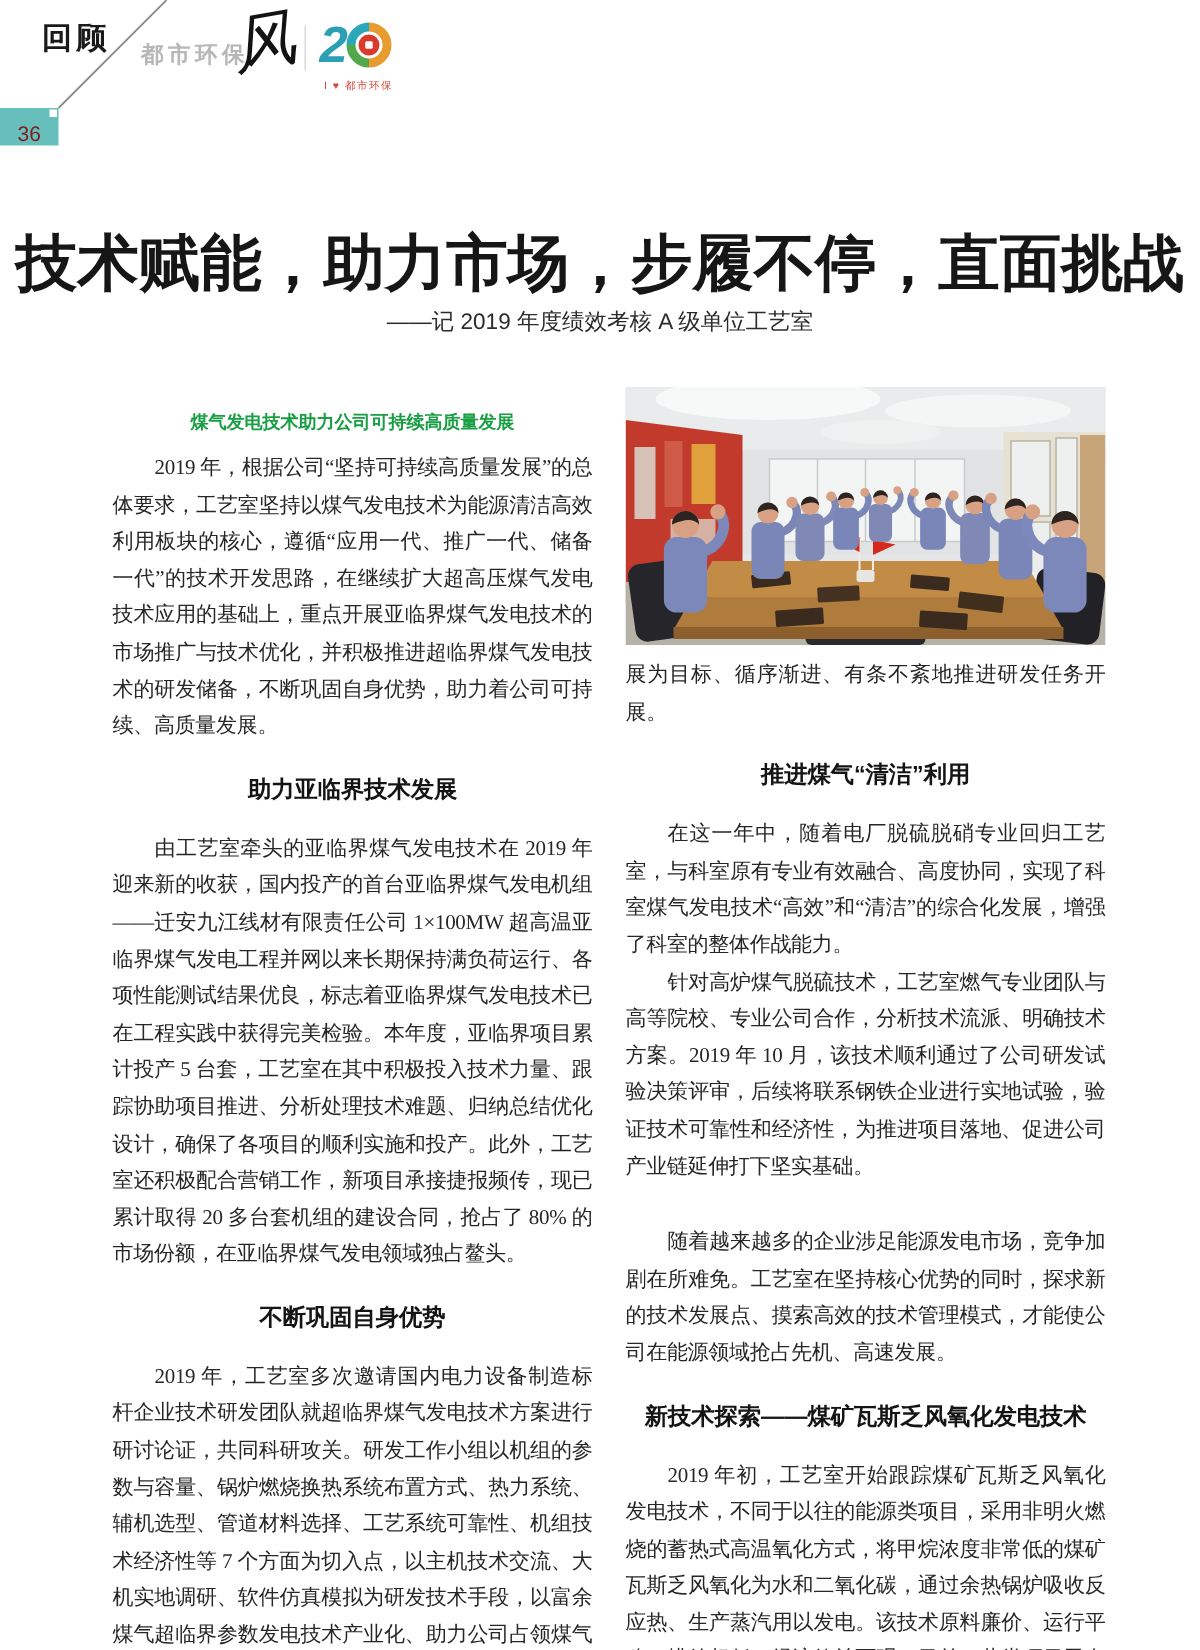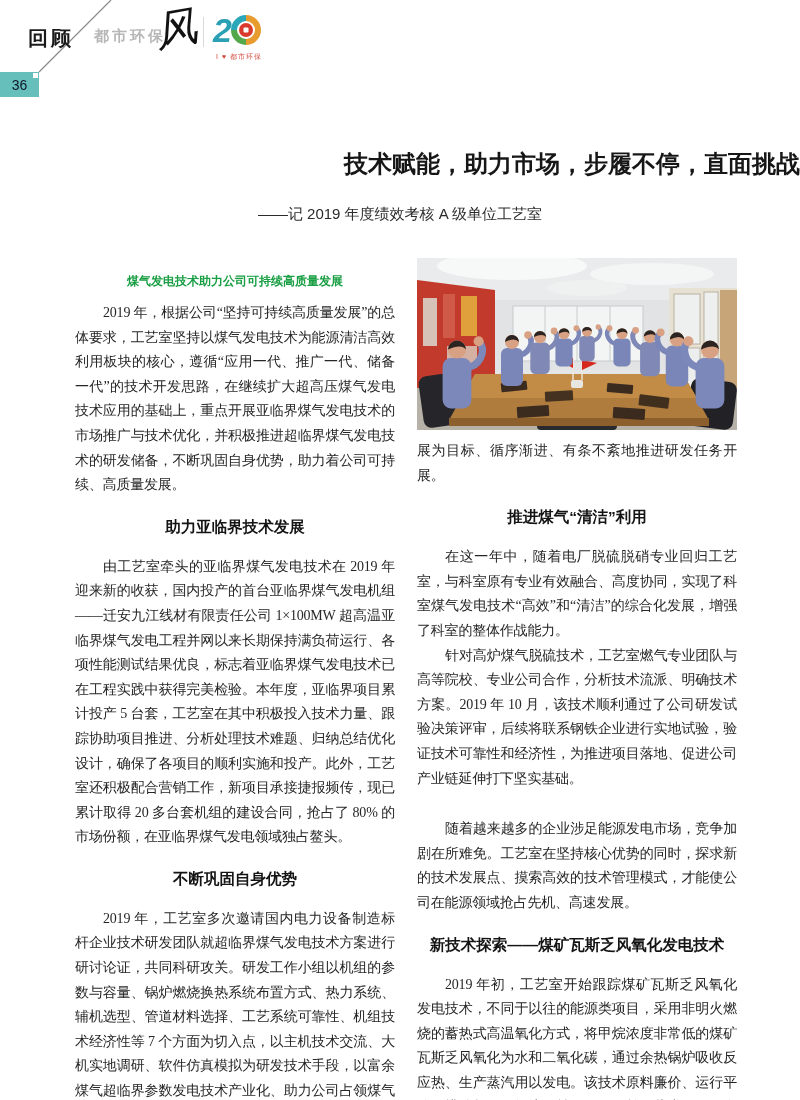--- a/index.html
+++ b/index.html
@@ -1,42 +1,42 @@
 <!DOCTYPE html>
 <html><head>
 <meta charset="utf-8">
 <style>
   html,body{margin:0;padding:0;background:#ffffff;}
   .page{position:relative;width:800px;height:1100px;background:#ffffff;overflow:hidden;
         font-family:"Liberation Serif","DejaVu Serif",serif;color:#262626;}
 
   
   .hdr-line-svg{position:absolute;left:0;top:0;width:140px;height:90px;}
-  .section-label{position:absolute;left:28px;top:25px;font-family:"Liberation Sans","DejaVu Sans",sans-serif;
+  .section-label{position:absolute;left:28px;top:12px;font-family:"Liberation Sans","DejaVu Sans",sans-serif;
         font-weight:bold;font-size:20px;letter-spacing:3px;color:#1a1a1a;}
   .page-tab{position:absolute;left:0;top:72px;width:39px;height:25px;background:#66bfba;
-        display:flex;align-items:center;justify-content:center;color:#0f172a;
+        display:flex;align-items:flex-end;justify-content:center;color:#7f1d1d;
         font-family:"Liberation Sans","DejaVu Sans",sans-serif;font-size:14px;}
   .page-tab .notch{position:absolute;right:1px;top:1px;width:5px;height:5px;background:#ffffff;}
   .brand-name{position:absolute;left:94px;top:27px;color:#b7b7b7;font-weight:bold;
         font-family:"Liberation Sans","DejaVu Sans",sans-serif;font-size:15px;letter-spacing:3px;}
   .brand-mark{position:absolute;left:155px;top:8px;font-size:42px;line-height:42px;color:#121212;
         font-style:italic;transform:rotate(-10deg);font-family:"Liberation Serif","DejaVu Serif",serif;}
   .hdr-divider{position:absolute;left:203px;top:17px;width:1px;height:30px;background:#d9d9d9;}
   .logo20{position:absolute;left:213px;top:12px;display:flex;align-items:center;}
   .logo20 .two{font-family:"Liberation Sans","DejaVu Sans",sans-serif;font-style:italic;
         font-weight:900;font-size:34px;line-height:34px;color:#2b9fb3;}
   .logo20 svg{margin-left:-2px;}
   .logo-tagline{position:absolute;left:216px;top:52px;font-size:7px;letter-spacing:1px;color:#d24a3e;
         font-family:"Liberation Sans","DejaVu Sans",sans-serif;white-space:nowrap;}
 
   
-  .title{position:absolute;left:0;top:148px;width:100%;text-align:right;
+  .title{position:absolute;left:0;top:148px;width:100%;text-align:center;
         font-family:"Liberation Sans","DejaVu Sans",sans-serif;font-weight:900;
-        font-size:24px;letter-spacing:0px;color:#161616;}
+        font-size:41px;letter-spacing:0px;color:#161616;}
   .subtitle{position:absolute;left:0;top:205px;width:100%;text-align:center;
         font-family:"Liberation Sans","DejaVu Sans",sans-serif;font-size:15px;color:#2b2b2b;}
 
   
   .columns{position:absolute;left:75px;top:258px;width:662px;display:flex;gap:22px;}
   .col{width:320px;}
   .para{margin:0;text-indent:2em;font-size:14px;line-height:24.6px;text-align:justify;
         letter-spacing:-0.2px;color:#262626;}
   .para.cont{text-indent:0;}
   .subhead{text-align:center;font-family:"Liberation Sans","DejaVu Sans",sans-serif;

